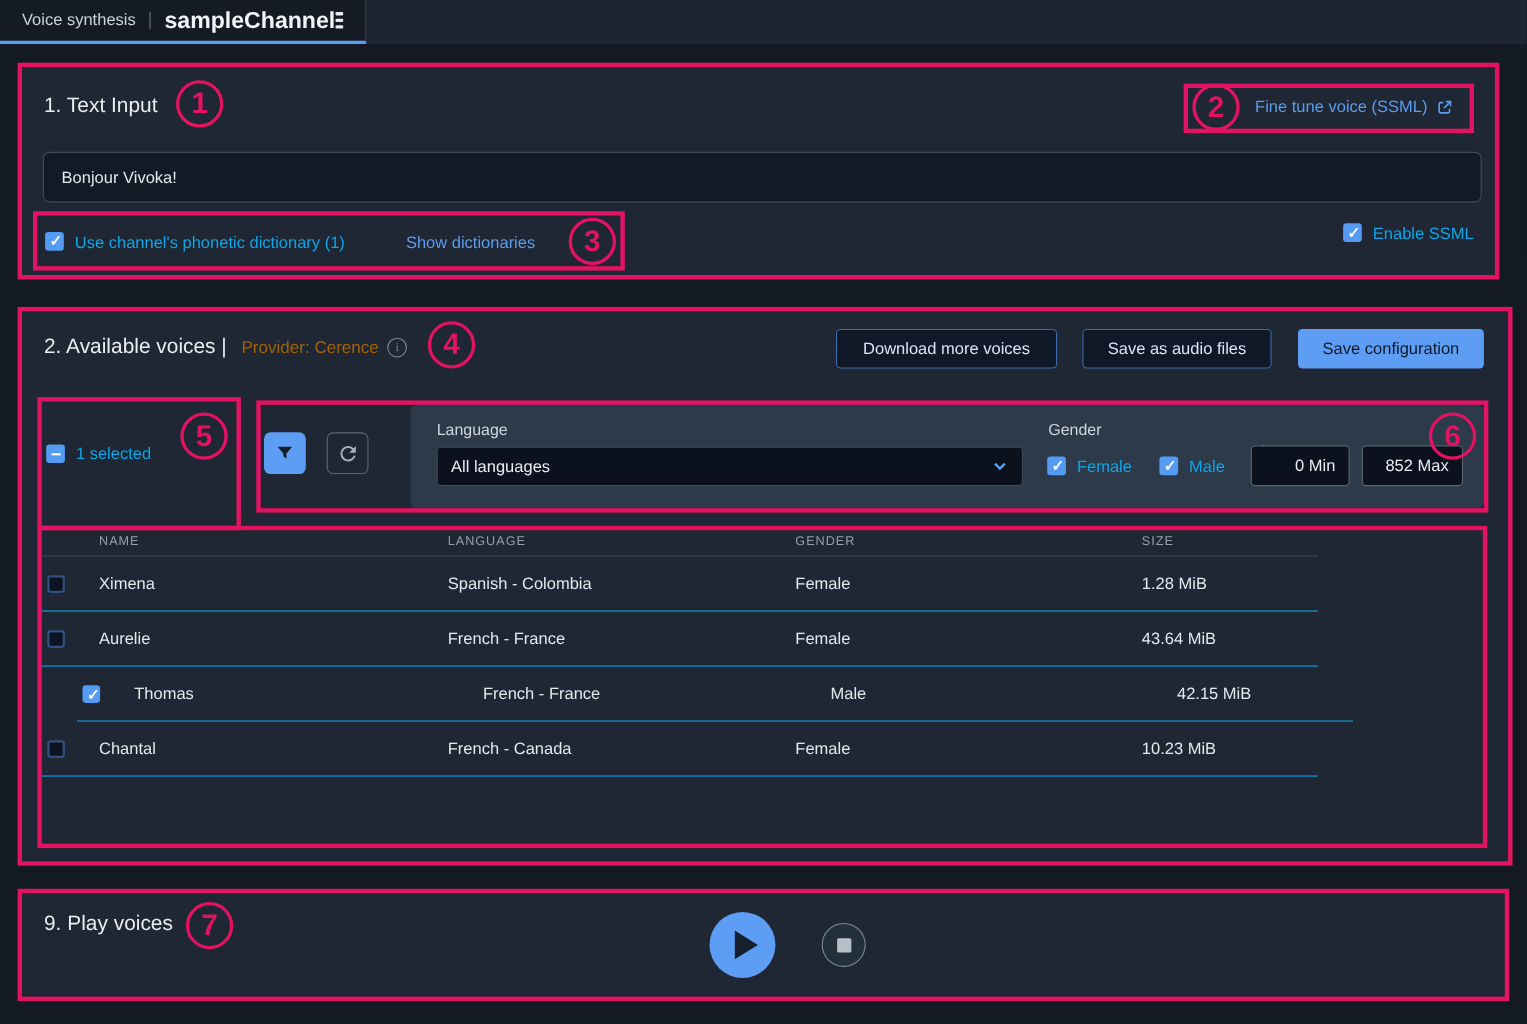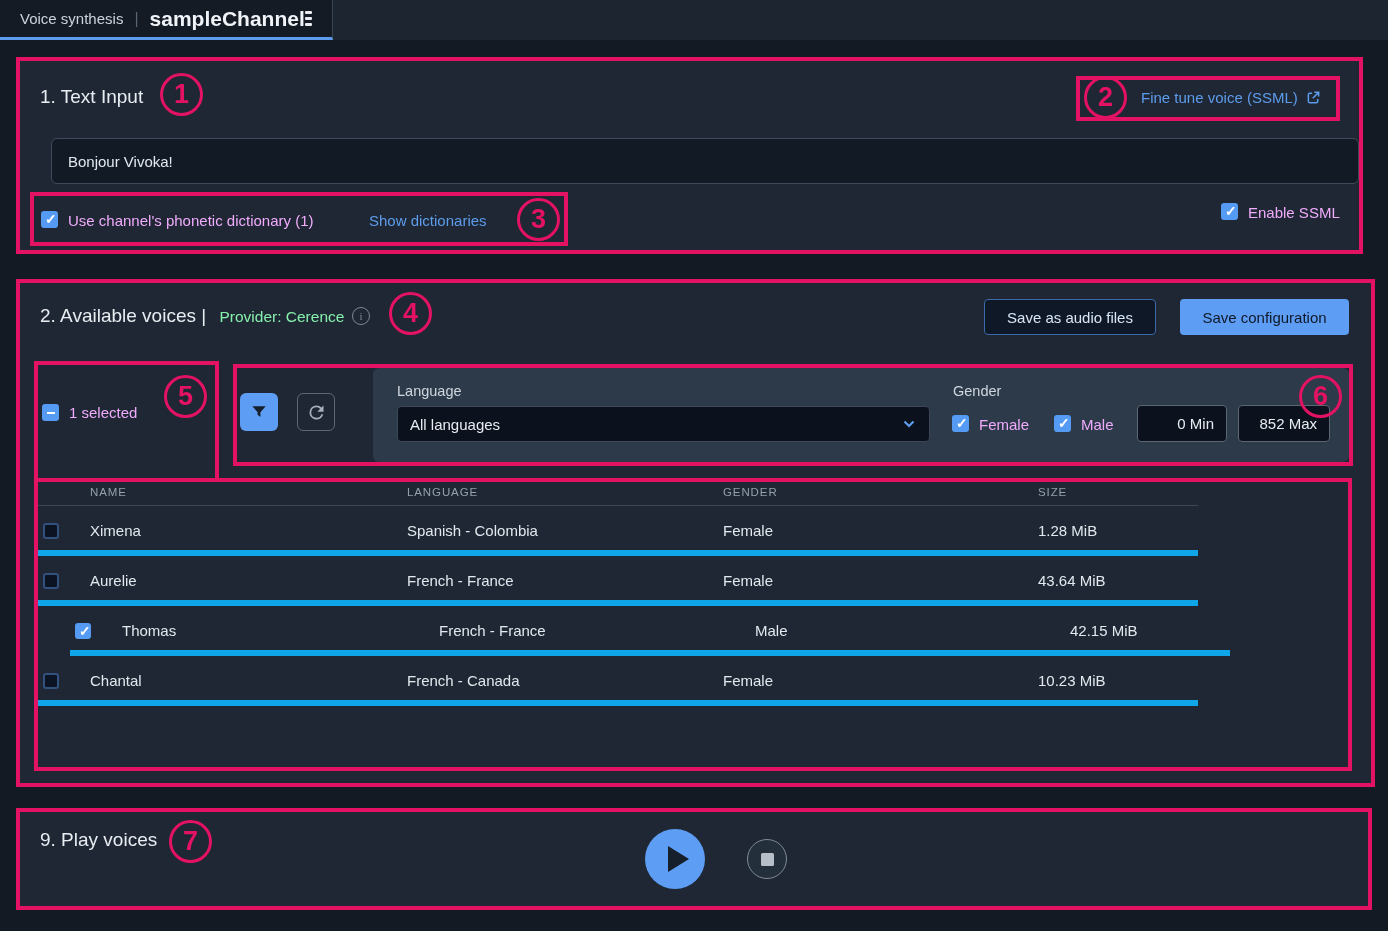--- a/index.html
+++ b/index.html
@@ -27,21 +27,21 @@
                 justify-content:center; pointer-events:none; background:transparent; }
 
   
   .checkbox { position:absolute; width:17px; height:17px; border-radius:3px;
               background:#0c1424; border:2px solid #33517e; cursor:pointer; }
   .checkbox.checked { background:#559bf4; border-color:#559bf4; }
   .checkbox.checked::after { content:"✓"; position:absolute; left:2px; top:-2px; color:#fff; font-size:14px; font-weight:bold; }
   .checkbox.indeterminate { background:#559bf4; border-color:#559bf4; }
   .checkbox.indeterminate::after { content:""; position:absolute; left:2.5px; top:5.5px; width:8px; height:2.4px; background:#fff; }
 
-  .label { position:absolute; font-size:15px; color:#f0abfc; white-space:nowrap; }
+  .label { position:absolute; font-size:15px; color:#0ea5e9; white-space:nowrap; }
   .small-label { position:absolute; font-size:14.5px; color:#cfd6de; white-space:nowrap; }
   .link { position:absolute; font-size:15px; color:#5d9cec; white-space:nowrap; cursor:pointer; display:flex; align-items:center; gap:8px; }
 
   .section-title { position:absolute; font-size:19px; font-weight:500; color:#e9edf2; white-space:nowrap; }
 
   .text-field { position:absolute; background:#121a26; border:1px solid #3f4b5a; border-radius:6px;
                 font-size:15px; color:#e2e8ee; display:flex; align-items:center; padding:0 16px; cursor:text; }
 
   .btn { position:absolute; height:36px; border-radius:4px; font-size:15px; display:flex; align-items:center;
          justify-content:center; cursor:pointer; white-space:nowrap; }
@@ -64,21 +64,21 @@
                font-size:15px; color:#e8ecf1; cursor:text; }
 
   .info-icon { position:absolute; width:18px; height:18px; border:1.5px solid #7d8794; border-radius:50%;
                color:#7d8794; font-size:11px; display:flex; align-items:center; justify-content:center; cursor:pointer; }
   .info-icon::after { content:"i"; font-family:"Liberation Serif", serif; }
 
   
   .voices-table { position:absolute; left:38px; top:481px; width:1160px; height:286px; }
   .thead { position:absolute; left:0; top:0; width:100%; height:25px; border-bottom:1px solid #3c4854; }
   .th { position:absolute; top:5px; font-size:11.5px; letter-spacing:0.9px; color:#94a0ac; }
-  .vrow { position:absolute; left:0; width:100%; height:50px; border-bottom:6px solid #0ea5e9; cursor:pointer; }
+  .vrow { position:absolute; left:0; width:100%; height:50px; border-bottom:1px solid #0ea5e9; cursor:pointer; }
   .vrow .checkbox { left:5px; top:17px; width:16px; height:16px; }
   .cell { position:absolute; top:16px; font-size:15px; color:#e2e8ee; white-space:nowrap; }
   .c-name { left:52px; } .c-lang { left:369px; } .c-gender { left:685px; } .c-size { left:1000px; }
   .h-name { left:52px; } .h-lang { left:369px; } .h-gender { left:685px; } .h-size { left:1000px;text-align:right; }
 
   
   .play-btn { position:absolute; left:645px; top:829px; width:60px; height:60px; border-radius:50%;
               background:#5d9df3; display:flex; align-items:center; justify-content:center; cursor:pointer; }
   .play-tri { width:0; height:0; border-top:13px solid transparent; border-bottom:13px solid transparent;
               border-left:21px solid #16202c; margin-left:7px; }
@@ -114,37 +114,38 @@
     <span>Fine tune voice (SSML)</span>
     <span style="display:flex;">
       <svg width="15" height="15" viewBox="0 0 16 16">
           <path d="M6.5 3.5H4A1.5 1.5 0 0 0 2.5 5v7A1.5 1.5 0 0 0 4 13.5h7A1.5 1.5 0 0 0 12.5 12V9.5" stroke="#5d9cec" stroke-width="1.6" fill="none"></path>
           <path d="M9 2.5h4.5V7" stroke="#5d9cec" stroke-width="1.6" fill="none"></path>
           <path d="M13.2 2.8 7.2 8.8" stroke="#5d9cec" stroke-width="1.6" fill="none"></path>
         </svg>
     </span>
   </div>
 
-  <div class="text-field" style="left:39px; top:138px; width:1308px; height:46px;margin-left:12px;">
+  <div class="text-field" style="left:39px; top:138px; width:1308px; height:46px;">
     <span>Bonjour Vivoka!</span>
   </div>
 
   <span class="checkbox checked" style="left:41px; top:211px;"></span>
   <span class="label" style="left:68px; top:212px;">Use channel's phonetic dictionary (1)</span>
   <span class="link" style="left:369px; top:212px;">Show dictionaries</span>
 
   <span class="checkbox checked" style="left:1221px; top:203px;"></span>
   <span class="label" style="left:1248px; top:204px;">Enable SSML</span>
 
   <div class="section-title" style="left:40px; top:305px;">
     <span>2. Available voices |</span>
-    <span style="font-size:15.5px; font-weight:normal; color:#86efac; margin-left:8px;">Provider: Cerence</span>
+    <span style="font-size:15.5px; font-weight:normal; color:#a16207; margin-left:8px;">Provider: Cerence</span>
   </div>
   <span class="info-icon" style="left:352px; top:307px;"></span>
 
+  <div class="btn outline" style="left:760px; top:299px; width:201px;">Download more voices</div>
   <div class="btn outline" style="left:984px; top:299px; width:172px;">Save as audio files</div>
   <div class="btn filled" style="left:1180px; top:299px; width:169px;">Save configuration</div>
 
   <span class="checkbox indeterminate" style="left:42px; top:404px;"></span>
   <span class="label" style="left:69px; top:404px;">1 selected</span>
 
   <div class="filter-panel" style="left:373px; top:368px; width:976px; height:94px;"></div>
 
   <div class="icon-btn primary" style="left:240px; top:393px;">
     <span style="display:flex;">

